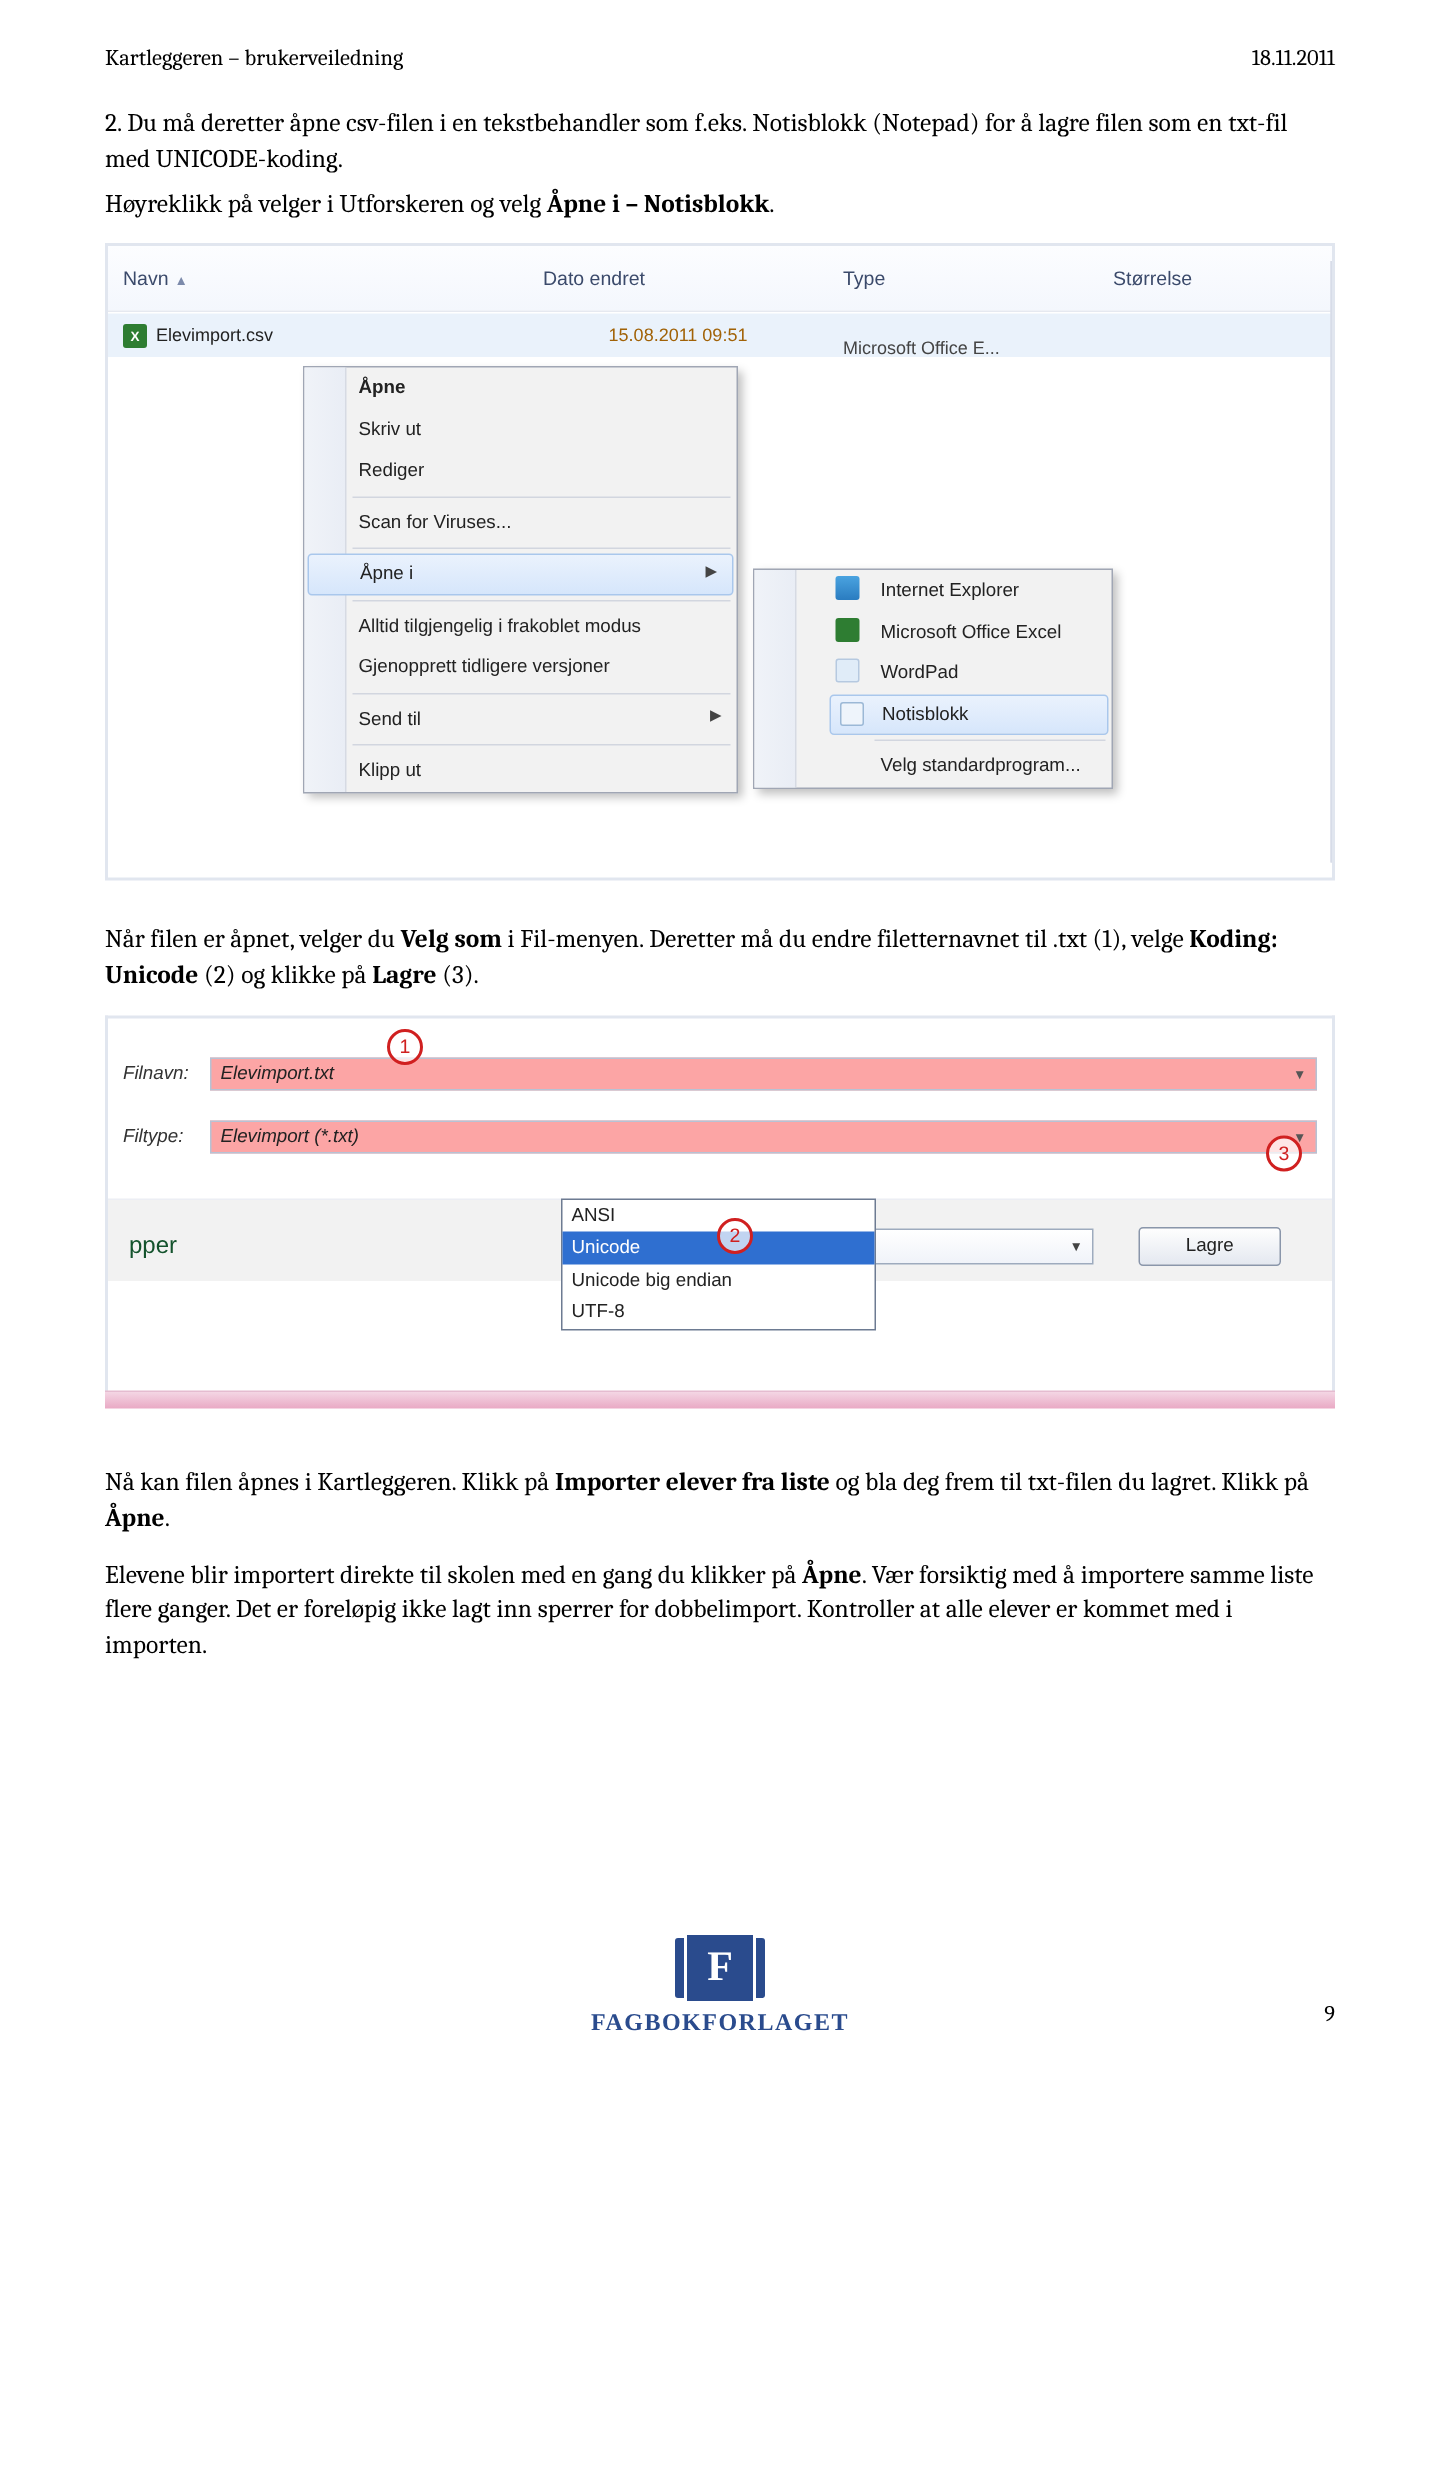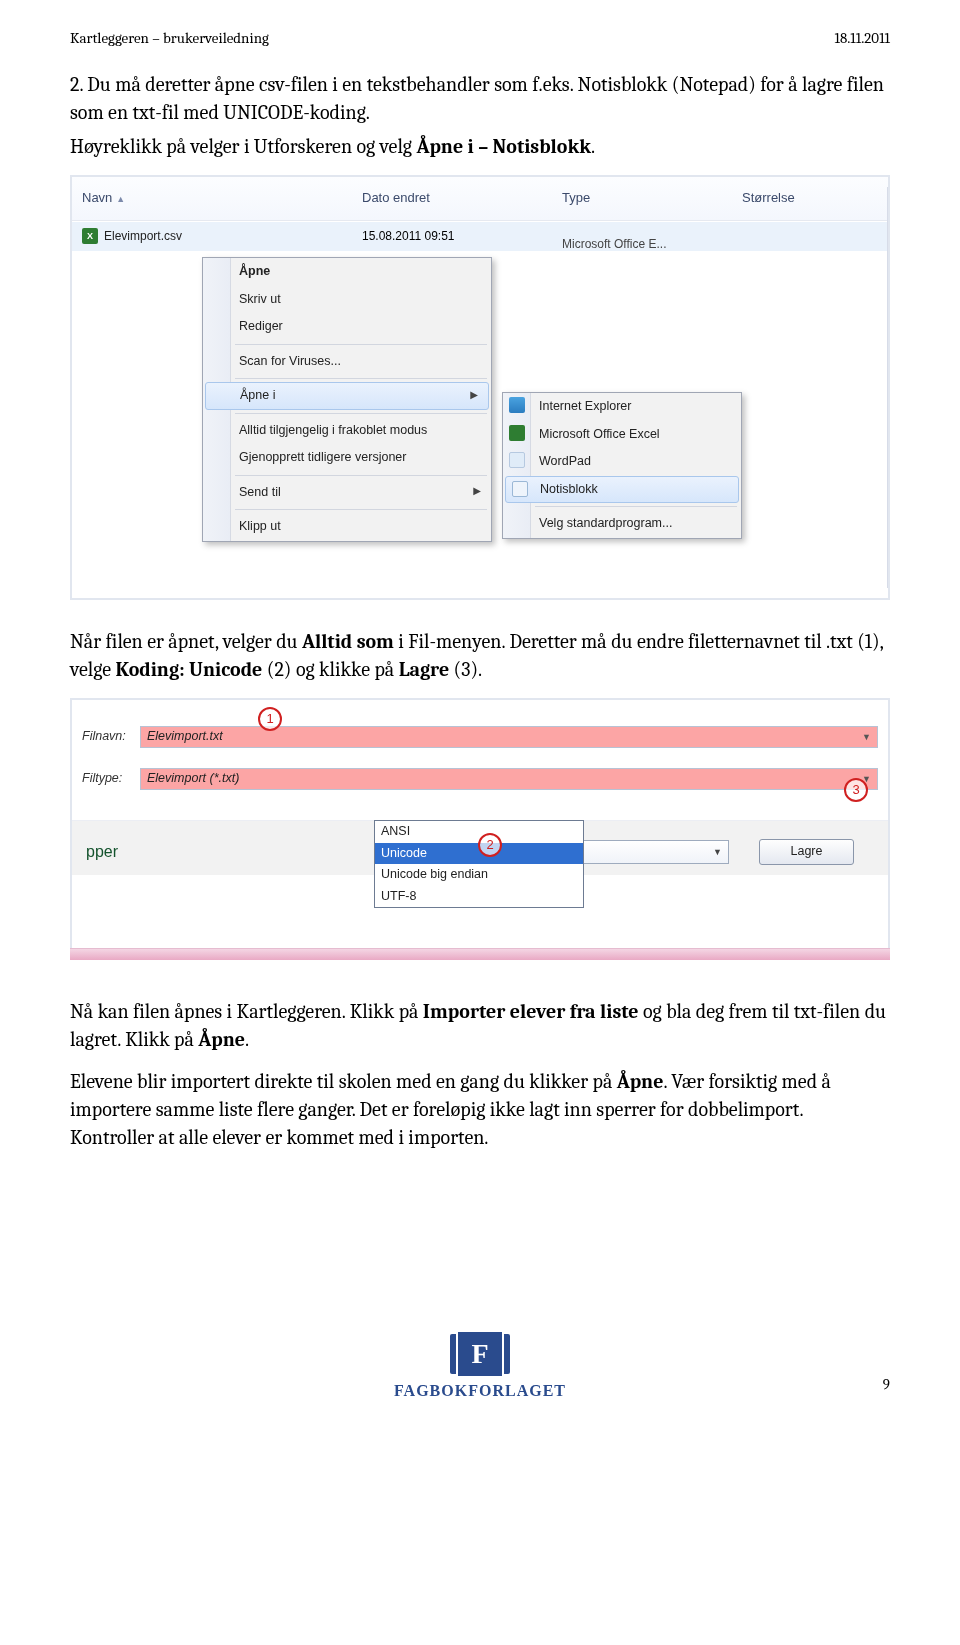--- a/index.html
+++ b/index.html
@@ -14,21 +14,21 @@
   .page {
     padding: 28px 70px 30px 70px;
   }
   .header {
     display: flex;
     justify-content: space-between;
     font-size: 15px;
     margin-bottom: 22px;
   }
   .body-text {
-    font-size: 20px;
+    font-size: 17px;
     margin-bottom: 6px;
   }
   .body-text-p {
     margin-bottom: 14px;
   }
   .bold { font-weight: bold; }
 
   
   .shot1 {
     border: 2px solid #e1e6ef;
@@ -56,21 +56,21 @@
   .shot1 .sep { position:absolute; right:0; top:10px; bottom:10px; width:1px; background:#d7dce8;}
   .shot1 .row {
     display: flex;
     align-items: center;
     height: 30px;
     border-top: 1px solid #fff;
   }
   .shot1 .row.sel { background: #eaf2fb; }
   .shot1 .cell { padding: 0 10px; font-size: 12px; }
   .shot1 .cell.navn-c { width: 280px; display:flex; align-items:center; gap:6px;}
-  .shot1 .cell.dato-c { width: 200px; color:#000000;}
+  .shot1 .cell.dato-c { width: 200px; color:#a16207;text-align:center;}
   .shot1 .cell.type-c { width: 180px; color:#444;margin-top:16px;}
   .shot1 .xlsicon {
     width: 16px; height: 16px; background: #2e7d32; border-radius: 2px;
     display:flex; align-items:center; justify-content:center; color:#fff; font-size:9px; font-weight:bold;
   }
 
   .ctx {
     position: absolute;
     background: #f2f2f2;
     border: 1px solid #a0a6b4;
@@ -92,21 +92,21 @@
   .ctx .mi.hover {
     background: linear-gradient(#eaf2fd, #d6e6fb);
     border: 1px solid #a9c7ec;
     border-radius: 3px;
     margin: 0 2px;
     padding: 4px 28px 4px 34px;
   }
   .ctx .msep { height:1px; background:#d2d6df; margin: 3px 4px 3px 32px; }
   .ctx .arrow { position:absolute; right:10px; top:5px; font-size:10px; color:#444; }
   .ctx1 { top: 80px; left: 130px; width: 290px; }
-  .ctx2 { top: 215px; left: 430px; width: 240px; }
+  .ctx2 { top: 215px; left: 430px; width: 240px; padding-left: 48px; }
   .ctx .mi .ico { position:absolute; left:6px; top:4px; width:16px; height:16px; border-radius:2px;}
   .ie-ico { background: linear-gradient(#4aa3e0,#2a7cc0); }
   .xl-ico { background:#2e7d32; }
   .np-ico { background:#eef4fb; border:1px solid #9bb8d6; }
   .wp-ico { background:#e0ecf8; border:1px solid #b6c9e0; }
 
   
   .shot2 {
     border-left: 2px solid #e1e6ef;
     border-right: 2px solid #e1e6ef;
@@ -247,21 +247,21 @@
           <div class="mi">Microsoft Office Excel<span class="ico xl-ico"></span></div>
           <div class="mi">WordPad<span class="ico wp-ico"></span></div>
           <div class="mi hover">Notisblokk<span class="ico np-ico"></span></div>
           <div class="msep"></div>
           <div class="mi">Velg standardprogram...</div>
         </div>
     </div>
   </div>
 
   <p class="body-text body-text-p">
-    <span>Når filen er åpnet, velger du </span><span class="bold">Alltid som</span><span> i Fil-menyen. Deretter må du endre filetternavnet til .txt (1), velge </span><span class="bold">Koding: Unicode</span><span> (2) og klikke på </span><span class="bold">Lagre</span><span> (3).</span>
+    <span>Når filen er åpnet, velger du </span><span class="bold">Velg som</span><span> i Fil-menyen. Deretter må du endre filetternavnet til .txt (1), velge </span><span class="bold">Koding: Unicode</span><span> (2) og klikke på </span><span class="bold">Lagre</span><span> (3).</span>
   </p>
 
   <div class="shot2">
     <div class="top">
       <div class="frow">
         <div class="flab">Filnavn:</div>
         <div class="finput">
             <span>Elevimport.txt</span>
             <span class="dd">▼</span>
           </div>

